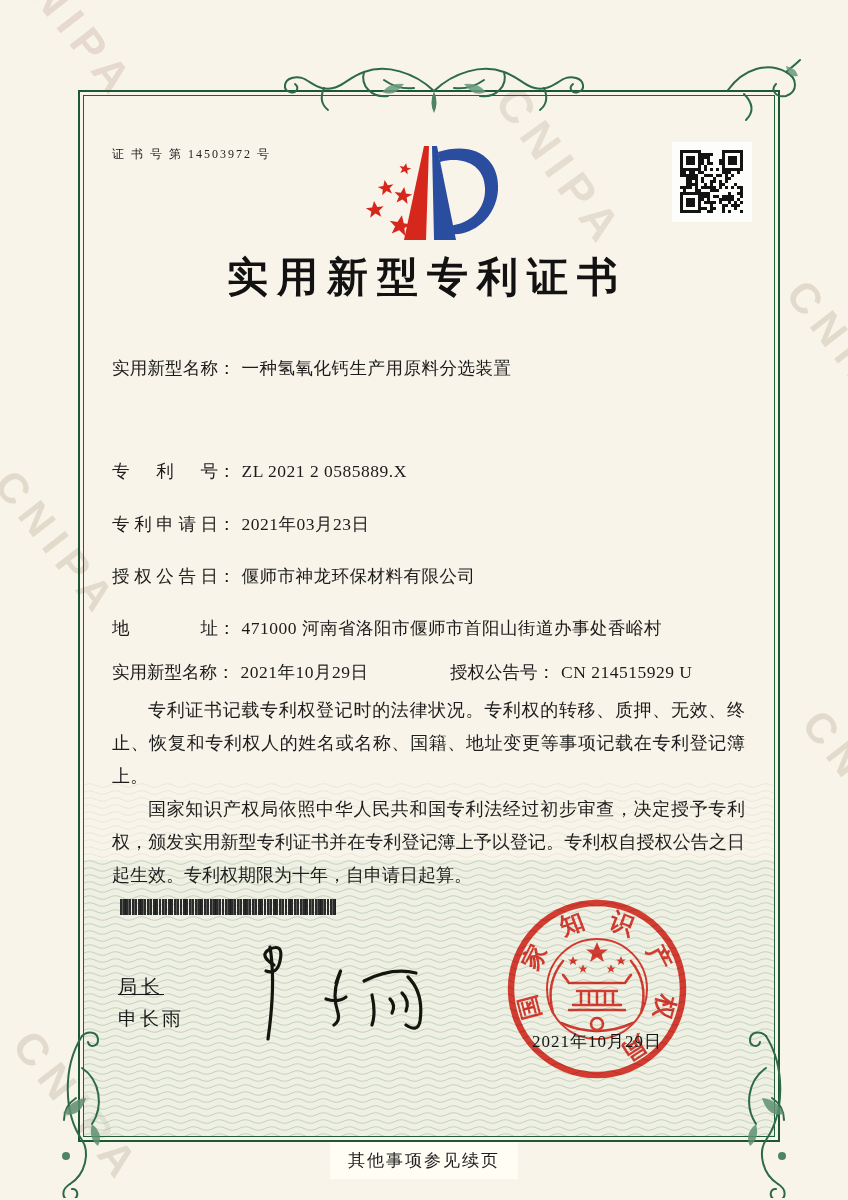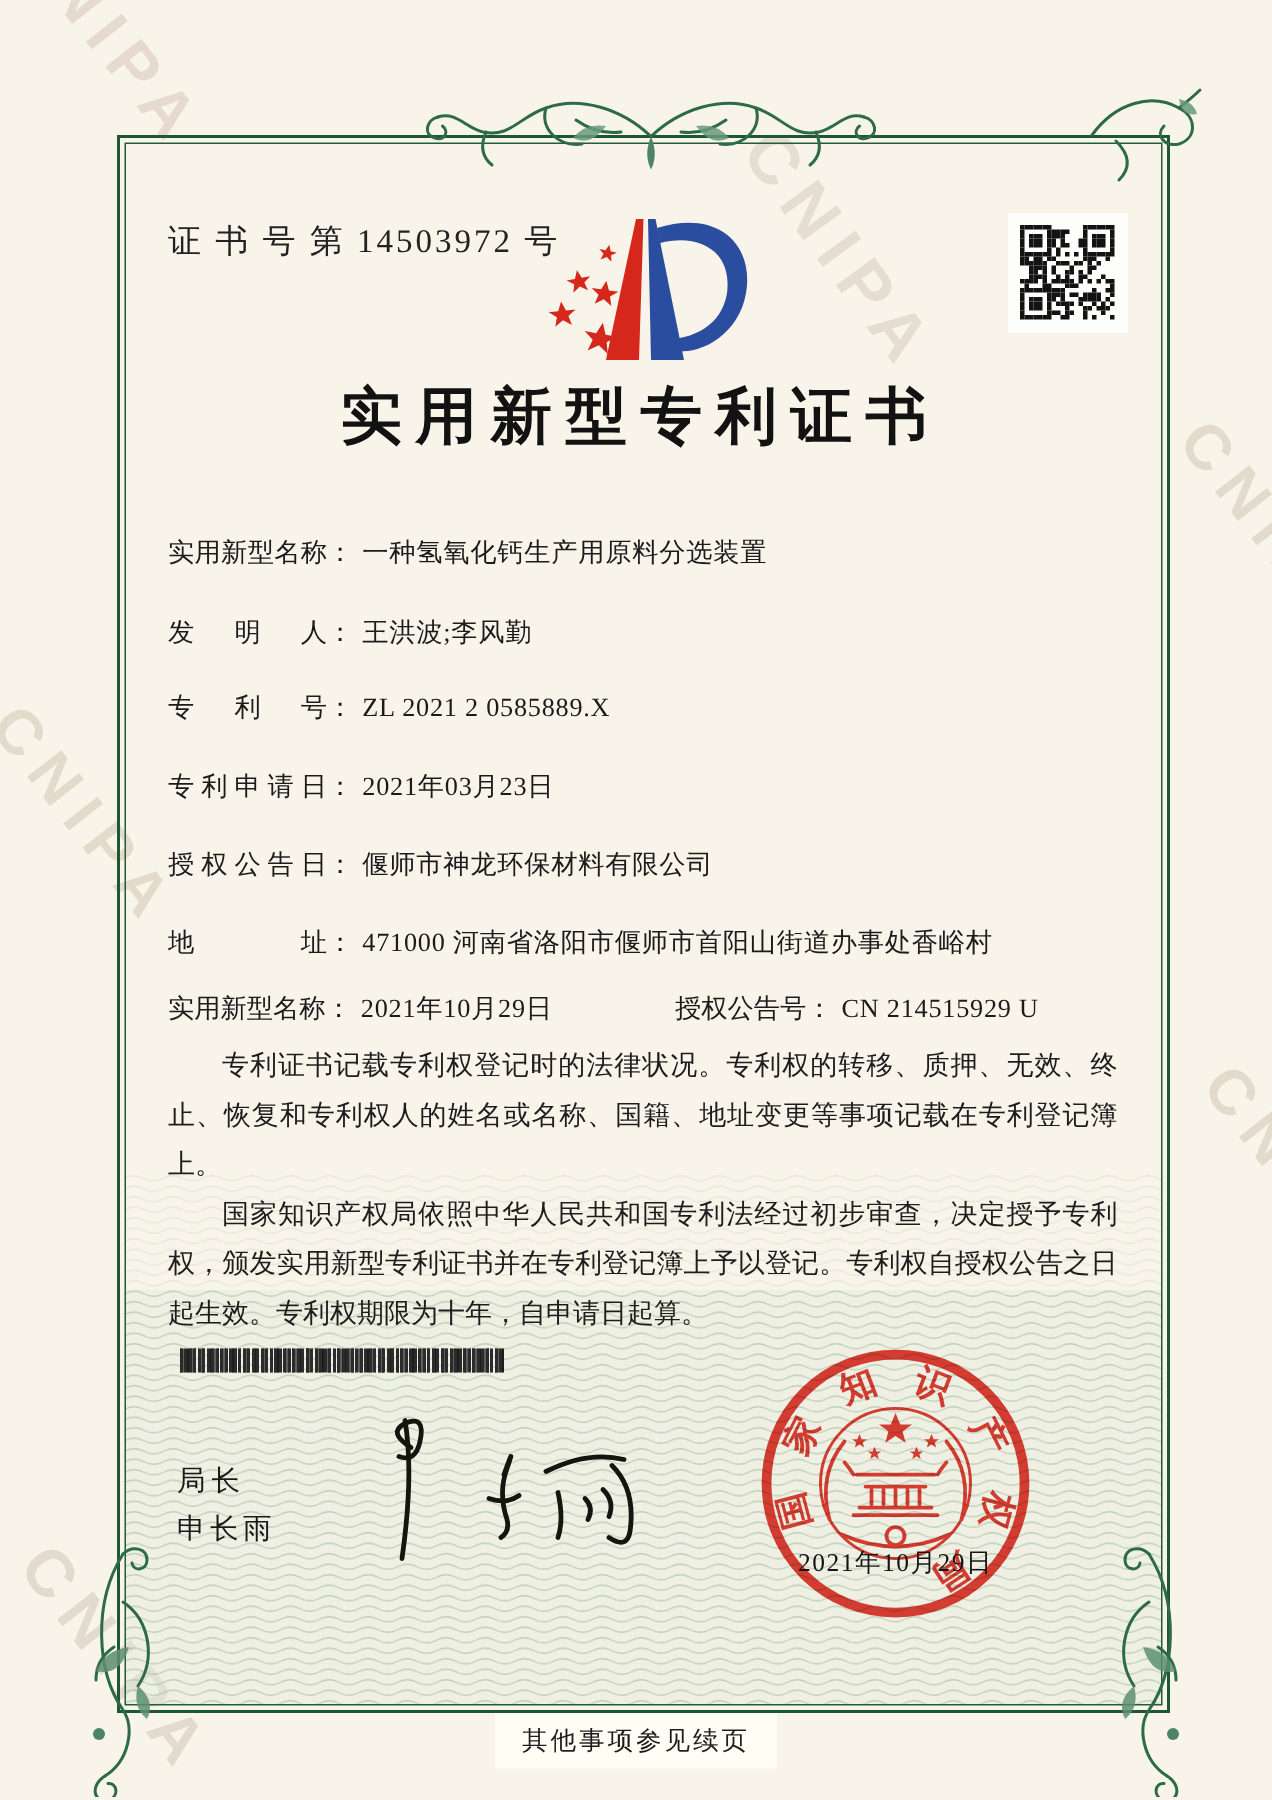--- a/index.html
+++ b/index.html
@@ -14,21 +14,21 @@
   
   #frame{position:absolute;left:78px;top:90px;width:698px;height:1048px;z-index:2;
          border:2.5px solid #1d5733;}
   #frame::after{content:"";position:absolute;inset:3px;border:1px solid #235d38;}
 
   .abs{position:absolute;}
   .z3{z-index:3;}
   .orn{position:absolute;z-index:4;}
 
   
-  #cert-no{position:absolute;left:112px;top:146px;z-index:3;font-size:22px;letter-spacing:2px;color:#222;}
+  #cert-no{position:absolute;left:112px;top:146px;z-index:3;font-size:12px;letter-spacing:2px;color:#222;}
   #title{position:absolute;left:78px;top:250px;width:698px;z-index:3;text-align:center;
          font-size:41px;font-weight:bold;letter-spacing:9px;color:#121212;}
 
   
   #qr-pad{position:absolute;left:672px;top:142px;width:80px;height:80px;background:#fdfdfb;z-index:3;}
   #qr{position:absolute;left:8px;top:8px;width:63px;height:63px;}
   .qrm{position:absolute;width:3px;height:3px;background:#131313;}
 
   
   .frow{position:absolute;left:112px;z-index:3;font-size:17.5px;color:#1b1b1b;white-space:nowrap;}
@@ -41,21 +41,21 @@
   #body-text p{margin:0;text-indent:2em;}
 
   
   #barcode{position:absolute;left:120px;top:899px;width:216px;height:16px;z-index:3;
     background:
       repeating-linear-gradient(90deg,#2b2b2b 0 2px,transparent 2px 3px),
       repeating-linear-gradient(90deg,#1d1d1d 0 1px,transparent 1px 5px),
       repeating-linear-gradient(90deg,rgba(70,70,70,.85) 0 3px,transparent 3px 7px);}
 
   
-  #officer-title{position:absolute;left:118px;top:974px;z-index:4;font-size:19px;letter-spacing:4px;color:#1a1a1a;}
+  #officer-title{position:absolute;left:118px;top:974px;z-index:4;font-size:19px;letter-spacing:4px;color:#1a1a1a;text-decoration:underline;}
   #officer-name{position:absolute;left:118px;top:1006px;z-index:4;font-size:19px;letter-spacing:3px;color:#1a1a1a;}
   #signature{position:absolute;left:240px;top:943px;z-index:4;}
 
   
   #seal{position:absolute;left:501px;top:893px;width:192px;height:192px;z-index:4;
         mix-blend-mode:multiply;opacity:.94;}
   #seal-date{position:absolute;left:501px;top:1030px;width:192px;z-index:5;text-align:center;
              font-size:17px;letter-spacing:1px;color:#141414;}
 
   
@@ -403,23 +403,20 @@
         <div class="qrm" style="left: 48px; top: 60px;"></div>
         <div class="qrm" style="left: 60px; top: 60px;"></div>
       </div>
   </div>
 
   <div id="title">实用新型专利证书</div>
 
   <div class="frow" style="top:356px;">
     <span class="flabel">实用新型名称</span><span>：</span><span class="fvalue">一种氢氧化钙生产用原料分选装置</span>
   </div>
-  <div class="frow" style="top:409px;">
-    <span class="flabel">发明人</span><span>：</span><span class="fvalue">王洪波;李风勤</span>
-  </div>
   <div class="frow" style="top:459px;">
     <span class="flabel">专利号</span><span>：</span><span class="fvalue">ZL 2021 2 0585889.X</span>
   </div>
   <div class="frow" style="top:512px;">
     <span class="flabel">专利申请日</span><span>：</span><span class="fvalue">2021年03月23日</span>
   </div>
   <div class="frow" style="top:564px;">
     <span class="flabel">授权公告日</span><span>：</span><span class="fvalue">偃师市神龙环保材料有限公司</span>
   </div>
   <div class="frow" style="top:616px;">

